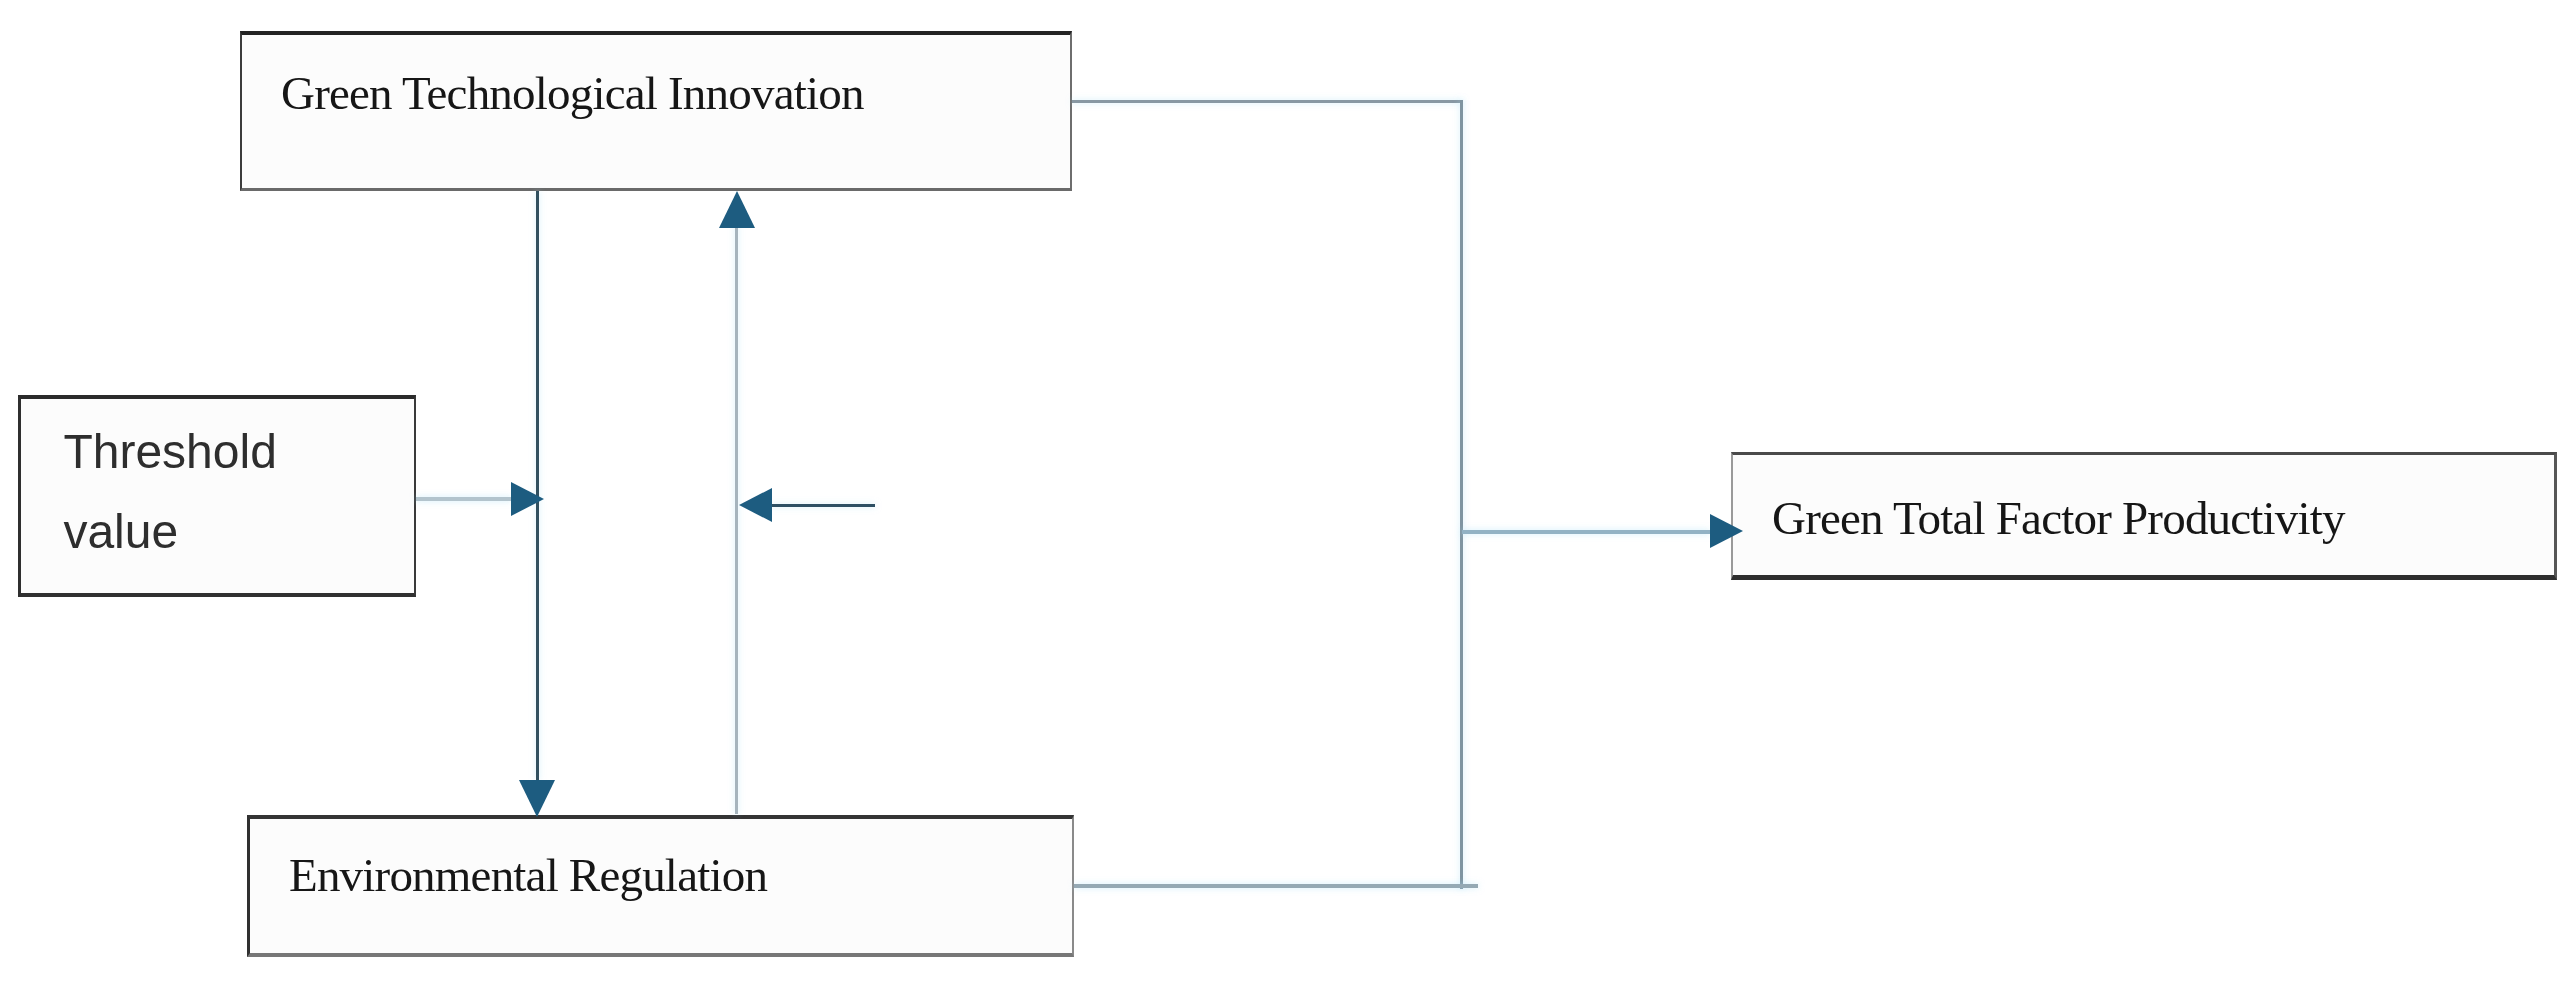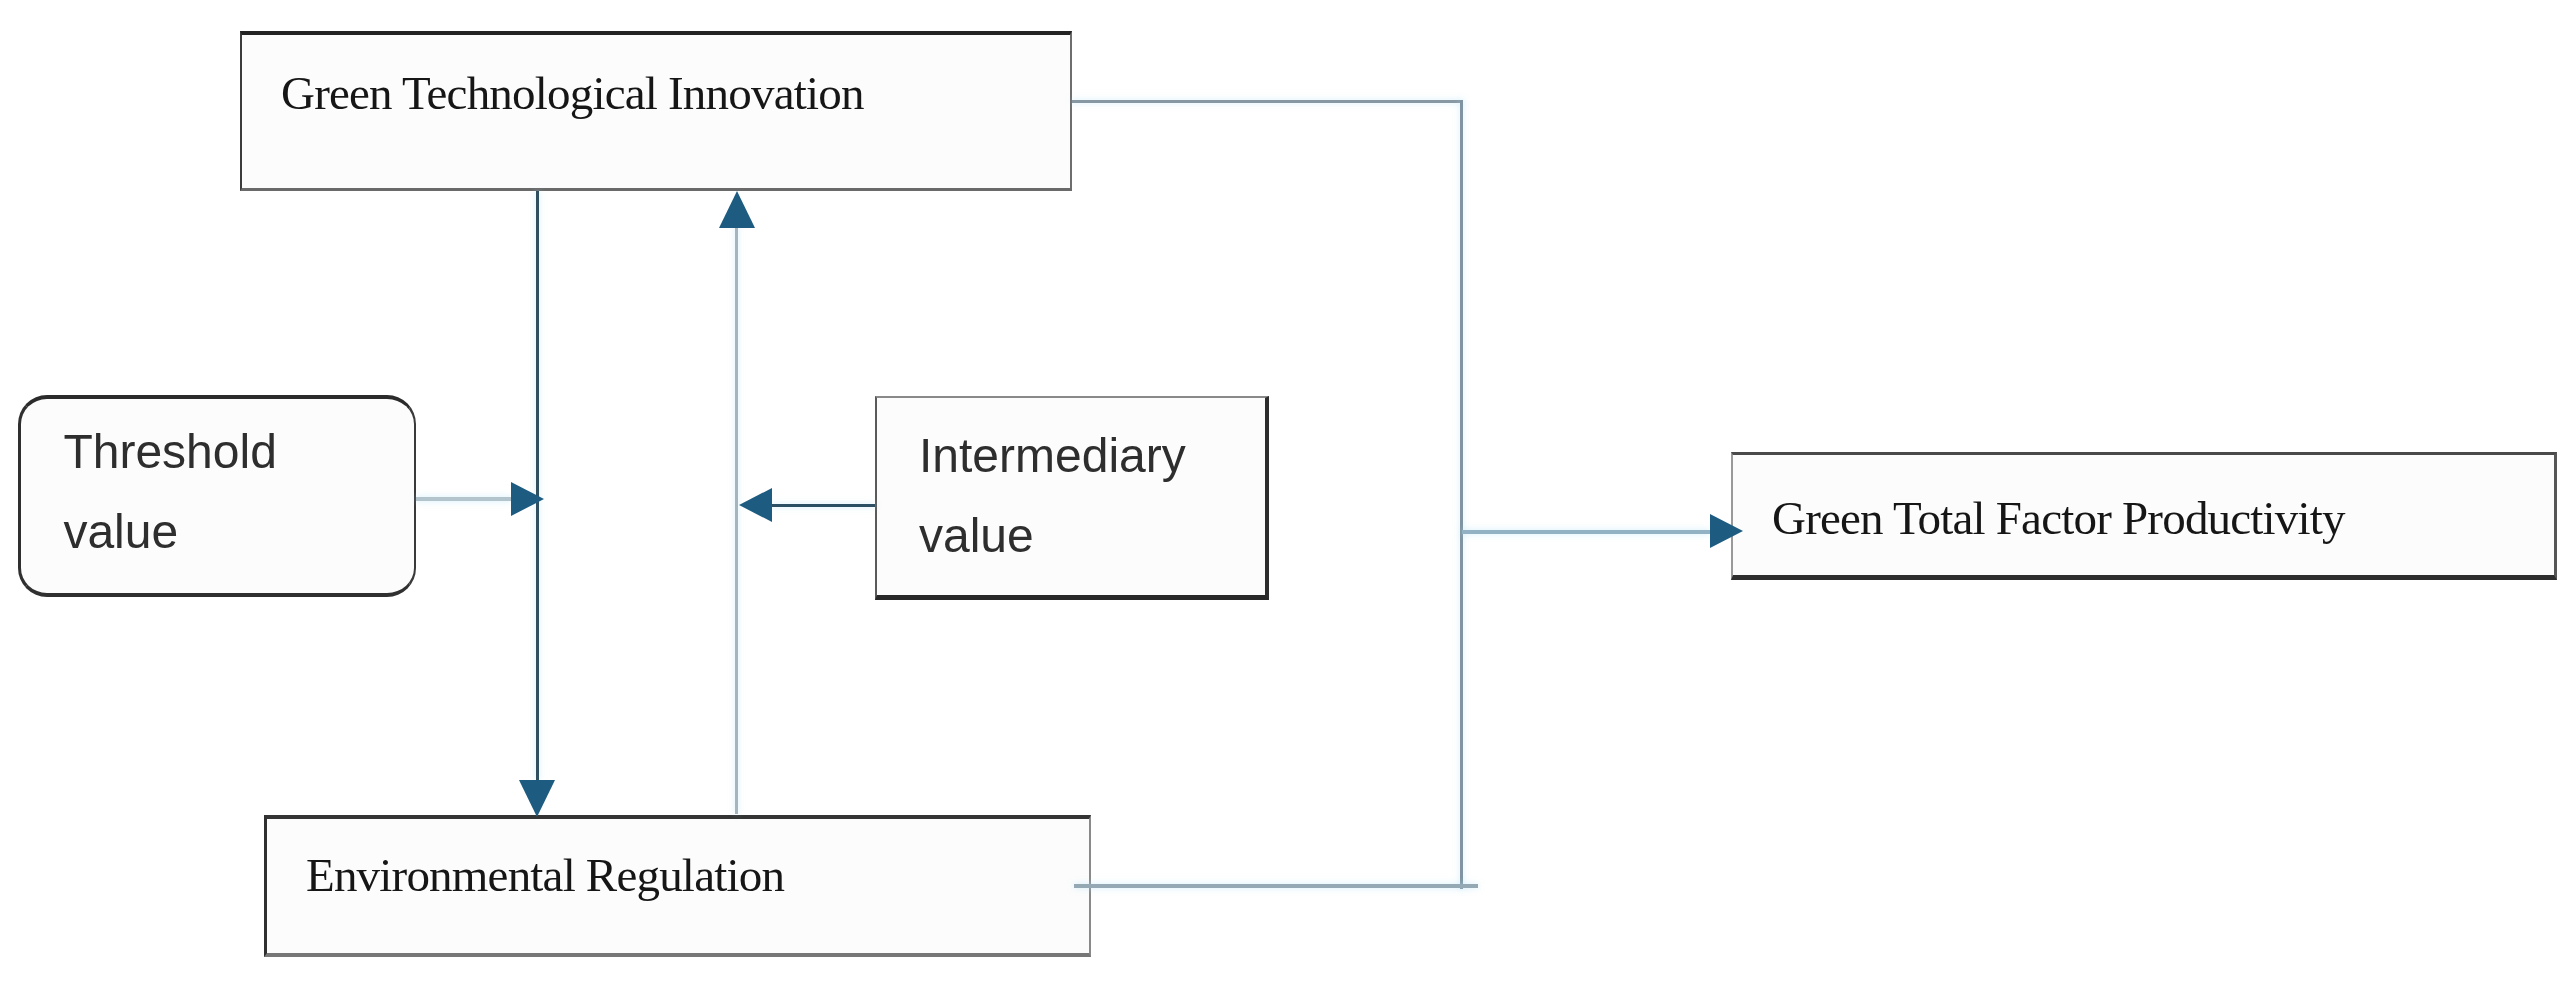--- a/index.html
+++ b/index.html
@@ -34,27 +34,27 @@
     padding-left:42px;
     padding-right:25px;
     line-height:1.65;
   }
   
   .box-gti{ left:240px; top:31px;  width:832px; height:160px; padding-top:32px;
             border-top:4.2px solid #232323; border-left:2.5px solid #3c3c3c;
             border-right:2.5px solid #6e6e6e; border-bottom:3.3px solid #6a6a6a;}
   .box-threshold{ left:18.4px; top:395px; width:398px; height:202px; padding-top:13.4px;
             border-top:4.2px solid #2b2b2b; border-left:3.3px solid #2f2f2f;
-            border-right:2.5px solid #3a3a3a; border-bottom:4.2px solid #303030;border-radius:29px;}
+            border-right:2.5px solid #3a3a3a; border-bottom:4.2px solid #303030;}
   .box-intermediary{ left:875px; top:396px; width:394px; height:204px; padding-top:18.4px;
             border-top:2.5px solid #8a8a8a; border-left:2.5px solid #5a5a5a;
             border-right:4.2px solid #2c2c2c; border-bottom:5px solid #282828;}
   .box-er{ left:247px; top:815px; width:827px; height:142px; padding-top:30px;
             border-top:4.2px solid #343434; border-left:3.3px solid #303030;
-            border-right:2.5px solid #8a8a8a; border-bottom:4.2px solid #777777;margin-left:17px;}
+            border-right:2.5px solid #8a8a8a; border-bottom:4.2px solid #777777;}
   .box-gtfp{ left:1731px; top:452px; width:826px; height:128px; padding-top:37px;
             border-top:3.3px solid #4a4a4a; border-left:2.5px solid #9a9a9a;
             border-right:3.3px solid #565656; border-bottom:5px solid #2e2e2e;}
 
   .line{ position:absolute; }
   .halo{ box-shadow:0 0 5.9px rgba(170,224,245,0.55); }
 
   
   .line-gti-down{ left:536px; top:191px; width:3.3px;  height:589px; background:#31505f; }
   .line-er-up  { left:735px; top:224px; width:3.3px;  height:590px; background:#a6b4bd; }
@@ -93,23 +93,20 @@
 <div class="canvas">
 
   <div class="node serif box-gti">
     <span>Green Technological Innovation</span>
   </div>
 
   <div class="node sans box-threshold">
     <span>Threshold value</span>
   </div>
 
-  <div class="node sans box-intermediary">
-    <span>Intermediary value</span>
-  </div>
 
   <div class="node serif box-er">
     <span>Environmental Regulation</span>
   </div>
 
   <div class="node serif box-gtfp">
     <span>Green Total Factor Productivity</span>
   </div>
 
   <div class="line halo line-gti-down"></div>

